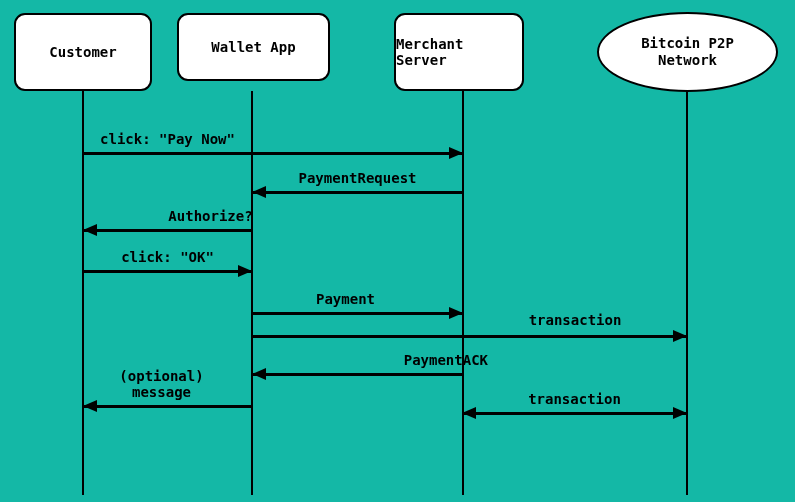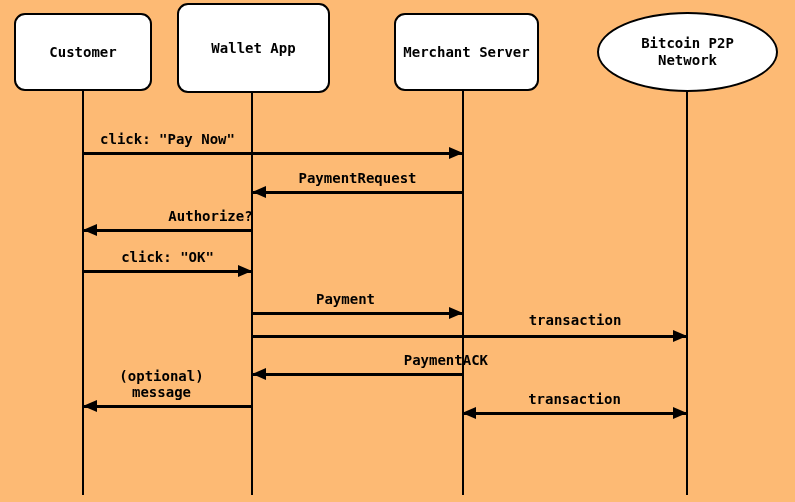--- a/index.html
+++ b/index.html
@@ -1,20 +1,20 @@
 <!DOCTYPE html>
 <html><head>
 <meta charset="utf-8">
 <style>
   html, body { margin: 0; padding: 0; background: #ffffff; }
   .diagram {
     position: relative;
     width: 795px;
     height: 502px;
-    background: #fdba74;
+    background: #14b8a6;
     font-family: "DejaVu Sans Mono", monospace;
     font-weight: bold;
     color: #000000;
     overflow: hidden;
   }
   .actor-box {
     position: absolute;
     box-sizing: border-box;
     border: 2.5px solid #000000;
     border-radius: 11px;
@@ -77,24 +77,24 @@
   
   <div class="lifeline" style="left:82px;  top:91px; height:404px;"></div>
   <div class="lifeline" style="left:251px; top:91px; height:404px;"></div>
   <div class="lifeline" style="left:462px; top:91px; height:404px;"></div>
   <div class="lifeline" style="left:686px; top:92px; height:403px;"></div>
 
   
   <div class="actor-box" style="left:14px; top:13px; width:138px; height:78px;">
     <span class="actor-label">Customer</span>
   </div>
-  <div class="actor-box" style="left:177px; top:3px; width:153px; height:90px;">
+  <div class="actor-box" style="left:177px; top:13px; width:153px; height:68px;">
     <span class="actor-label">Wallet App</span>
   </div>
-  <div class="actor-box" style="left:394px; top:13px; width:145px; height:78px;">
+  <div class="actor-box" style="left:394px; top:13px; width:130px; height:78px;">
     <span class="actor-label">Merchant Server</span>
   </div>
   <div class="actor-box actor-ellipse" style="left:597px; top:12px; width:181px; height:80px;">
     <span class="actor-label">Bitcoin P2P Network</span>
   </div>
 
   
   <div class="msg-group">
     <div class="msg-label" style="left:83px; top:131px; width:169px;">click: "Pay Now"</div>
     <div class="arrow" style="left:83px; top:147px; width:380px;">

